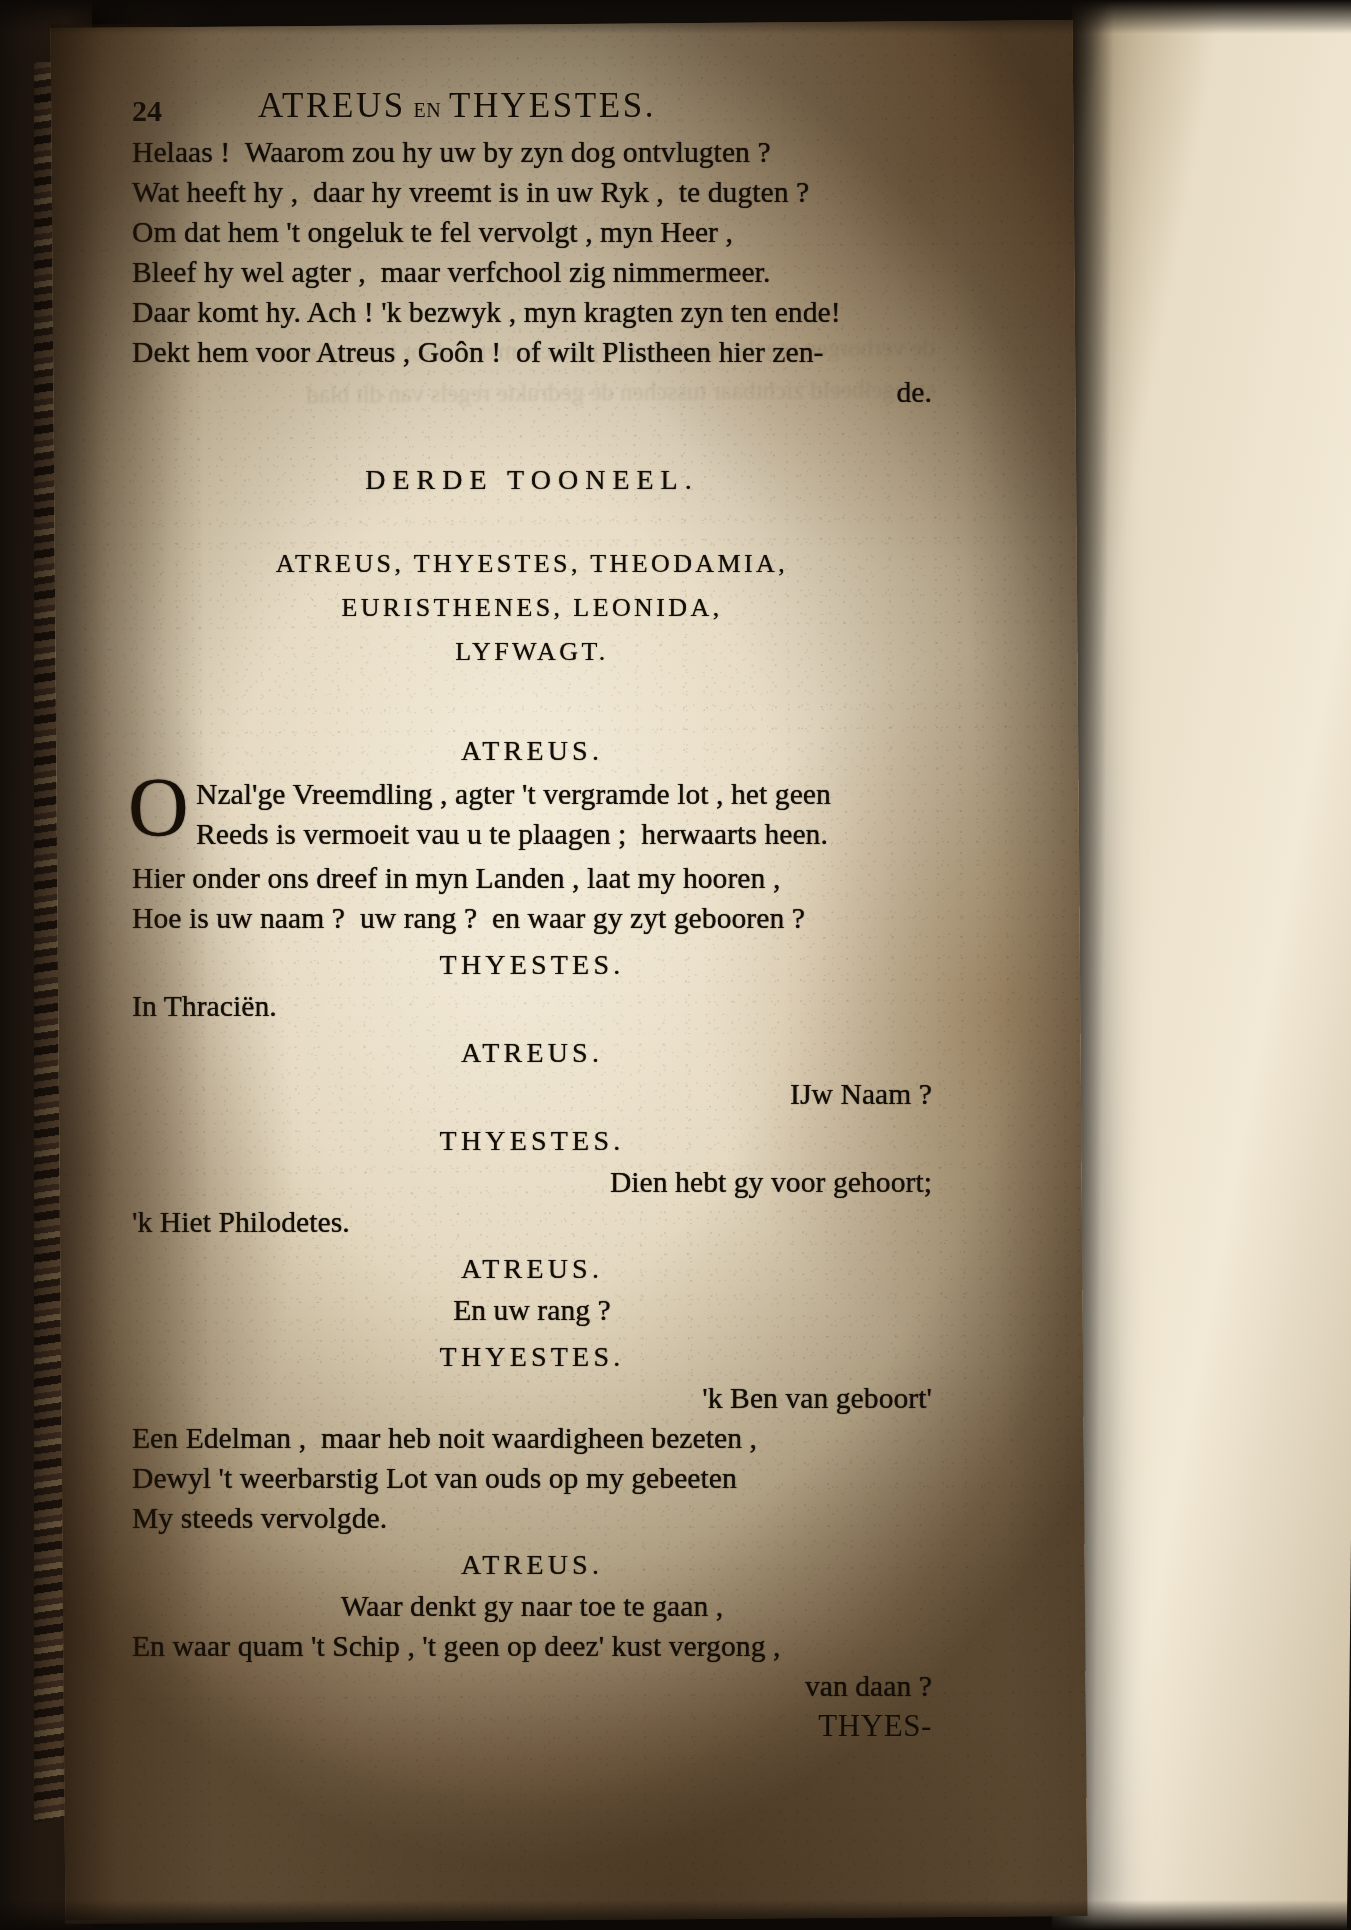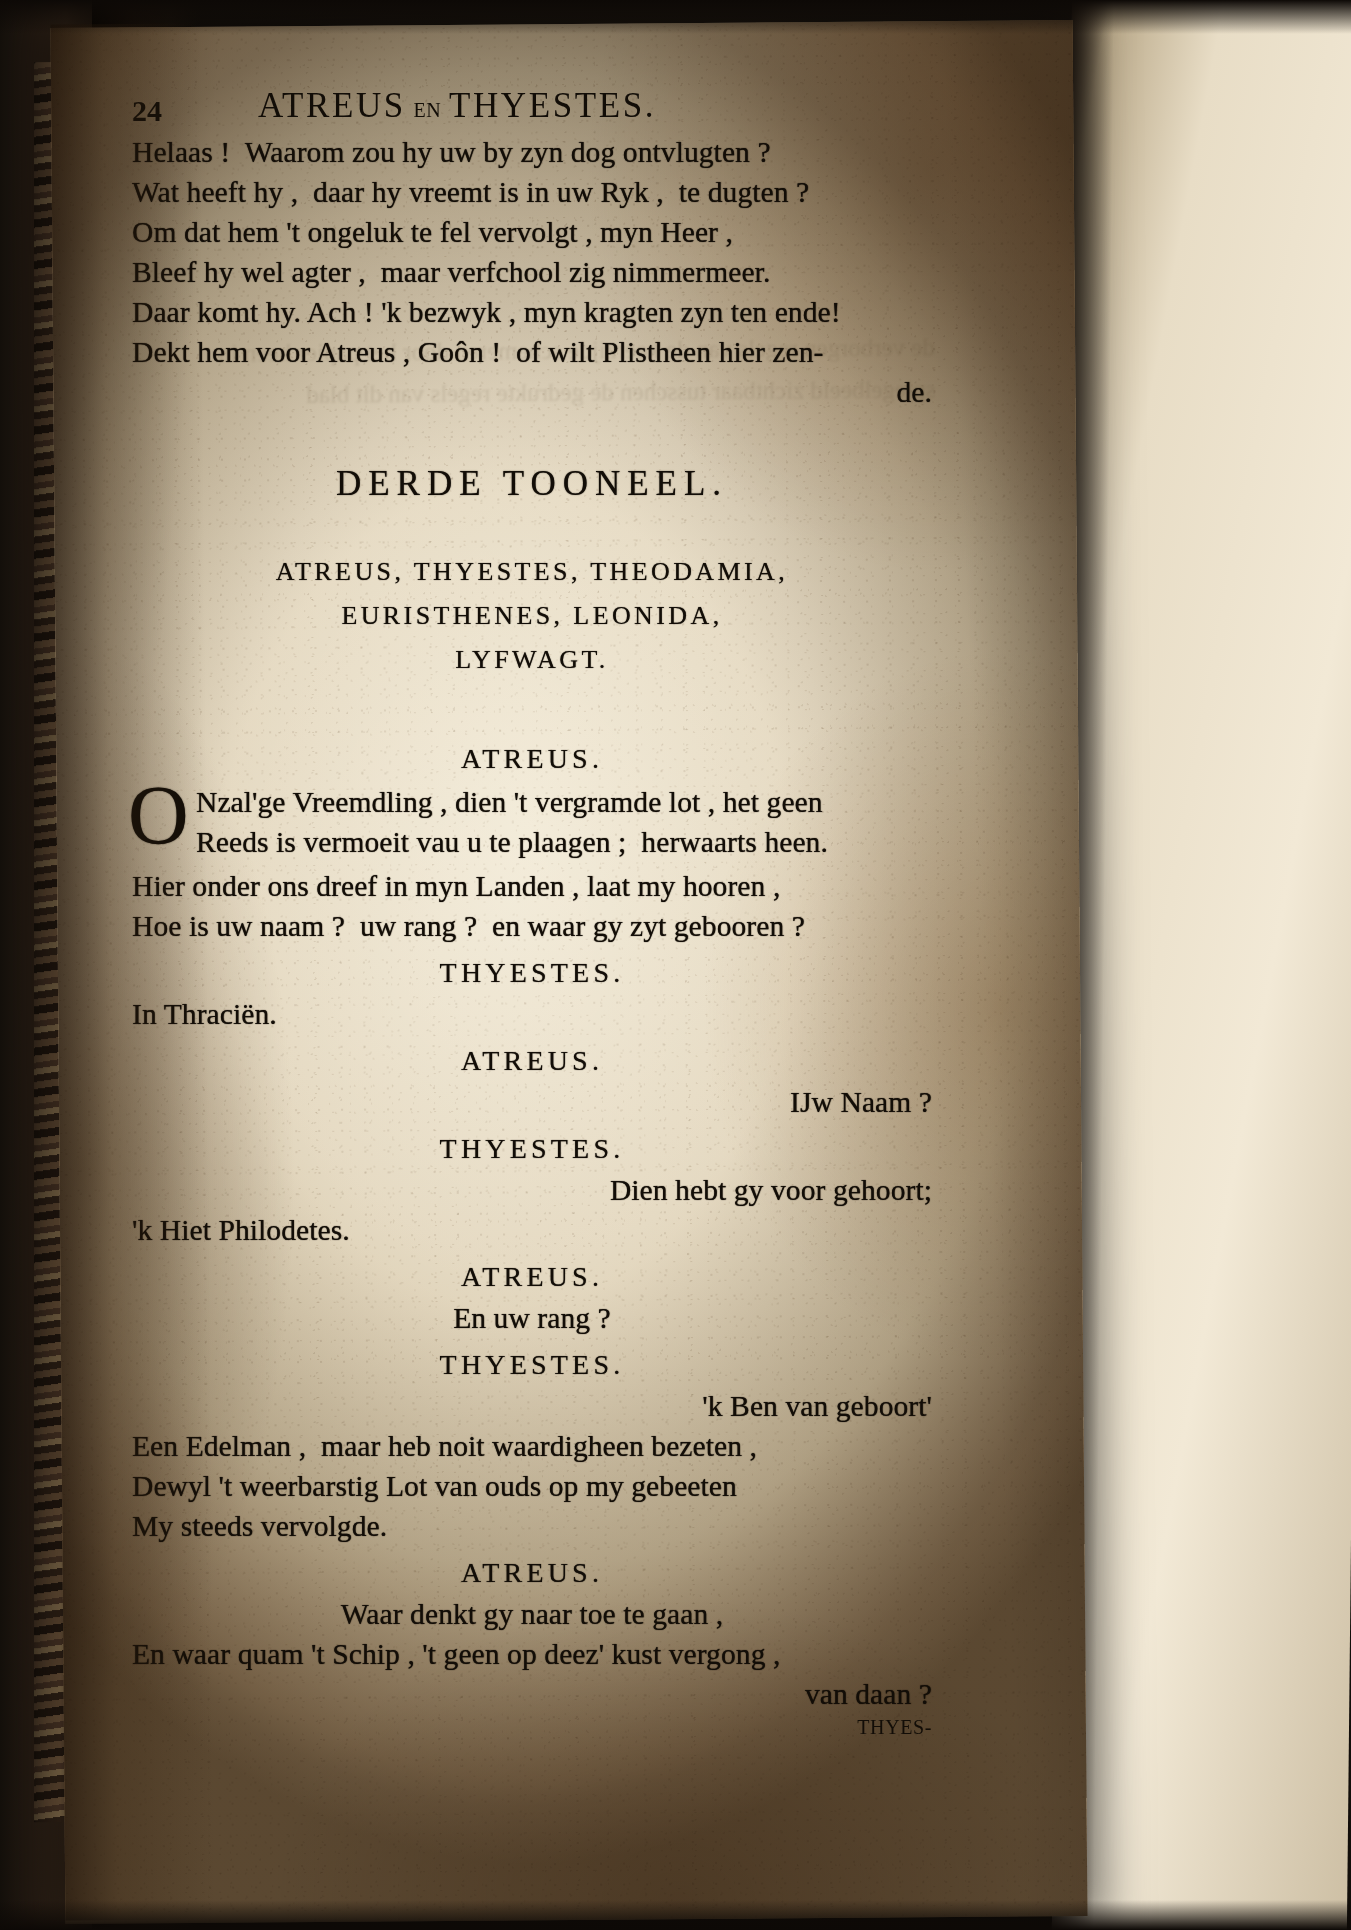--- a/index.html
+++ b/index.html
@@ -138,21 +138,21 @@
     font-size:35px;letter-spacing:2.6px;font-weight:400;
     font-variant:small-caps;
   }
   .runhead .lc{font-size:29px;letter-spacing:.5px;text-align:center;}
 
   .indent-right{display:block;text-align:right;}
 
   
   .scene-head{
     display:block;text-align:center;
-    font-size:35px;letter-spacing:7px;
+    font-size:28px;letter-spacing:7px;
     margin:52px 0 0 0;
     text-shadow:0 0 1.2px rgba(15,10,4,.8);
   }
 
   
   .cast{display:block;text-align:center;margin-top:46px;}
   .cast .cl{
     display:block;font-size:26px;letter-spacing:3.4px;line-height:44px;
     text-shadow:0 0 1.1px rgba(15,10,4,.8);
   }
@@ -169,21 +169,21 @@
   
   .dropwrap{position:relative;display:block;min-height:84px;margin-top:2px;}
   .dropcap{
     position:absolute;left:-4px;top:-4px;
     font-size:84px;line-height:76px;font-weight:400;
     text-shadow:0 0 1.4px rgba(15,10,4,.85);
   }
   .dropwrap .l{padding-left:64px;}
 
   
-  .catch{display:block;text-align:right;font-size:20px;margin-top:2px;letter-spacing:.6px;}
+  .catch{display:block;text-align:right;font-size:31px;margin-top:2px;letter-spacing:.6px;}
 
   
   .curl{
     position:absolute;left:58px;top:24px;width:150px;height:1896px;z-index:5;
     background:linear-gradient(90deg,rgba(28,16,6,.62) 0%,rgba(50,32,14,.30) 35%,rgba(0,0,0,0) 100%);
     pointer-events:none;transform:rotate(-0.45deg);
   }
   
   .topband{
     position:absolute;left:0;top:0;width:1351px;height:34px;z-index:9;
@@ -235,21 +235,21 @@
 
     <div class="cast">
       <span class="cl">ATREUS, THYESTES, THEODAMIA,</span>
       <span class="cl">EURISTHENES, LEONIDA,</span>
       <span class="cl">LYFWAGT.</span>
     </div>
 
     <span class="speaker sp-atreus-1">ATREUS.</span>
     <div class="dropwrap">
       <span class="dropcap">O</span>
-      <span class="l">Nzal'ge Vreemdling , dien 't vergramde lot , het geen</span>
+      <span class="l">Nzal'ge Vreemdling , agter 't vergramde lot , het geen</span>
       <span class="l">Reeds is vermoeit vau u te plaagen ;  herwaarts heen.</span>
     </div>
     <span class="l">Hier onder ons dreef in myn Landen , laat my hooren ,</span>
     <span class="l">Hoe is uw naam ?  uw rang ?  en waar gy zyt gebooren ?</span>
 
     <span class="speaker">THYESTES.</span>
     <span class="l">In Thraciën.</span>
 
     <span class="speaker">ATREUS.</span>
     <span class="l" style="text-align:right;">IJw Naam ?</span>

